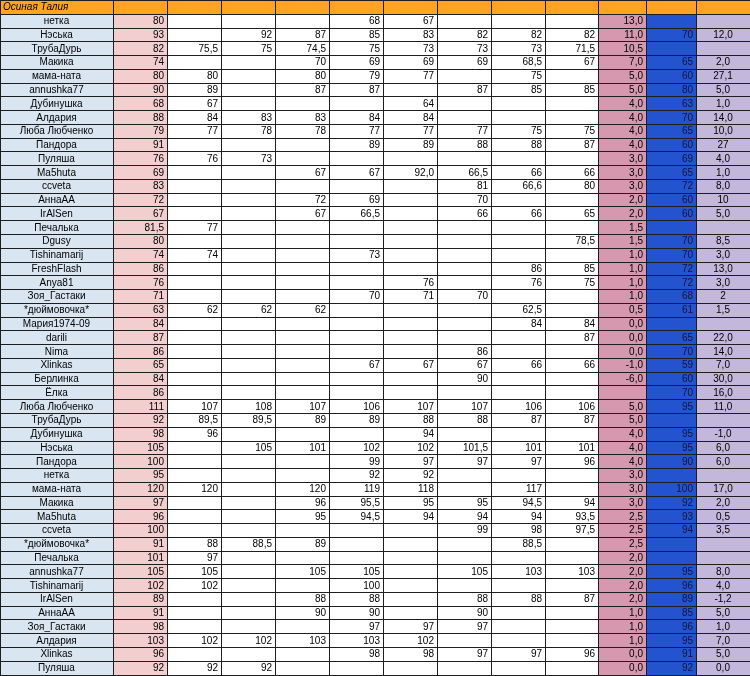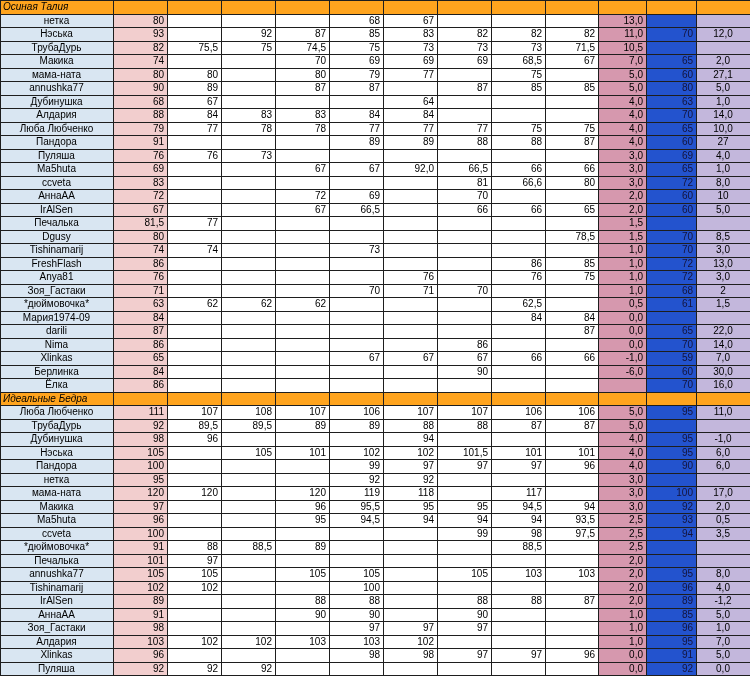--- a/index.html
+++ b/index.html
@@ -473,35 +473,20 @@
         <td class="c-meas"></td>
         <td class="c-meas"></td>
         <td class="c-meas"></td>
         <td class="c-meas"></td>
         <td class="c-meas"></td>
         <td class="c-meas"></td>
         <td class="c-diff"></td>
         <td class="c-target">70</td>
         <td class="c-rem">16,0</td>
       </tr>
-      <tr class="section">
-        <td class="c-secname">Идеальные Бедра</td>
-        <td></td>
-        <td></td>
-        <td></td>
-        <td></td>
-        <td></td>
-        <td></td>
-        <td></td>
-        <td></td>
-        <td></td>
-        <td></td>
-        <td></td>
-        <td></td>
-      </tr>
       <tr>
         <td class="c-name">Люба Любченко</td>
         <td class="c-start">111</td>
         <td class="c-meas">107</td>
         <td class="c-meas">108</td>
         <td class="c-meas">107</td>
         <td class="c-meas">106</td>
         <td class="c-meas">107</td>
         <td class="c-meas">107</td>
         <td class="c-meas">106</td>

